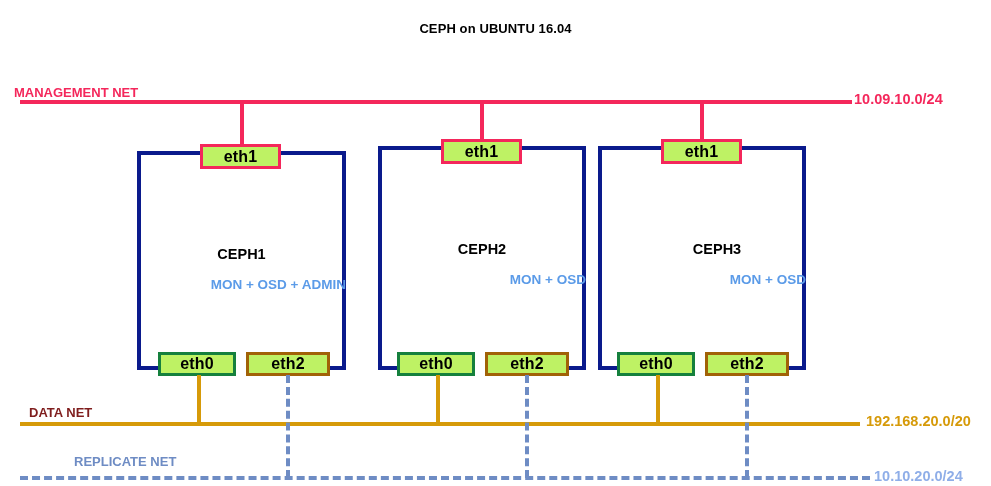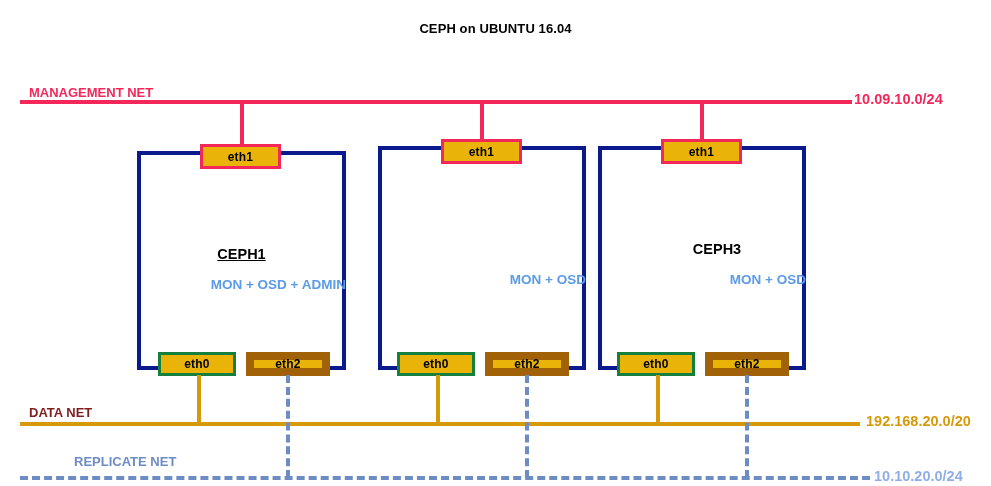--- a/index.html
+++ b/index.html
@@ -54,21 +54,21 @@
     border-top: 4px dashed #6E8CC4;
   }
 
   
   .bus-label {
     position: absolute;
     font-weight: bold;
     font-size: 13px;
     white-space: nowrap;
   }
-  .bus-label-mgmt { left: 29px; top: 85px;  color: #F4275B; }
+  .bus-label-mgmt { left: 14px; top: 85px;  color: #F4275B; }
   .bus-label-data { left: 29px; top: 405px; color: #7f1d1d; }
   .bus-label-repl { left: 29px; top: 454px; color: #6E8CC4; padding-left: 45px; }
 
   
   .bus-ip {
     position: absolute;
     font-weight: bold;
     font-size: 14.5px;
     white-space: nowrap;
   }
@@ -104,34 +104,34 @@
     font-weight: bold;
     font-size: 13.5px;
     color: #5B9BE8;
     white-space: nowrap;
   }
 
   
   .port {
     position: absolute;
     box-sizing: border-box;
-    background: #eab308;
+    background: #bef264;
     text-align: center;
     font-weight: bold;
-    font-size: 12px;
+    font-size: 16px;
     color: #000000;
     line-height: 1;
     display: flex;
     align-items: center;
     justify-content: center;
     letter-spacing: 0.2px;
   }
   .port-eth1 { border: 3px solid #F4275B; }
   .port-eth0 { border: 3px solid #15803d; }
-  .port-eth2 { border: 8px solid #a16207; }
+  .port-eth2 { border: 3px solid #a16207; }
 
   
   .drop {
     position: absolute;
     width: 0;
   }
   .drop-mgmt { border-left: 4px solid #F4275B; }
   .drop-data { border-left: 4px solid #D69A09; }
   .drop-repl { border-left: 4px dashed #6E8CC4; }
 </style>
@@ -160,21 +160,21 @@
 
   <div class="mask" style="left:200px; top:148px; width:80px; height:8px;"></div>
   <div class="mask" style="left:158px; top:366px; width:172px; height:8px;"></div>
 
   <div class="drop drop-mgmt" style="left:240px; top:100px; height:46px;"></div>
 
   <div class="port port-eth1" style="left:200px; top:144px; width:81px; height:25px;">
     <span>eth1</span>
   </div>
 
-  <div class="node-name" style="left:137px; top:246px; width:209px;text-decoration:underline;">CEPH1</div>
+  <div class="node-name" style="left:137px; top:246px; width:209px;">CEPH1</div>
   <div class="node-role" style="left:137px; top:277px; width:209px;">MON + OSD + ADMIN</div>
 
   <div class="port port-eth0" style="left:158px; top:352px; width:78px; height:24px;">
     <span>eth0</span>
   </div>
   <div class="port port-eth2" style="left:246px; top:352px; width:84px; height:24px;">
     <span>eth2</span>
   </div>
 
   <div class="drop drop-data" style="left:197px; top:375px; height:49px;"></div>
@@ -183,20 +183,21 @@
   <div class="node-box" style="left:378px; top:146px; width:208px; height:224px;"></div>
   <div class="mask" style="left:441px; top:143px; width:80px; height:8px;"></div>
   <div class="mask" style="left:397px; top:366px; width:172px; height:8px;"></div>
 
   <div class="drop drop-mgmt" style="left:480px; top:100px; height:41px;"></div>
 
   <div class="port port-eth1" style="left:441px; top:139px; width:81px; height:25px;">
     <span>eth1</span>
   </div>
 
+  <div class="node-name" style="left:378px; top:241px; width:208px;">CEPH2</div>
   <div class="node-role" style="left:378px; top:272px; width:208px;">MON + OSD</div>
 
   <div class="port port-eth0" style="left:397px; top:352px; width:78px; height:24px;">
     <span>eth0</span>
   </div>
   <div class="port port-eth2" style="left:485px; top:352px; width:84px; height:24px;">
     <span>eth2</span>
   </div>
 
   <div class="drop drop-data" style="left:436px; top:375px; height:49px;"></div>

